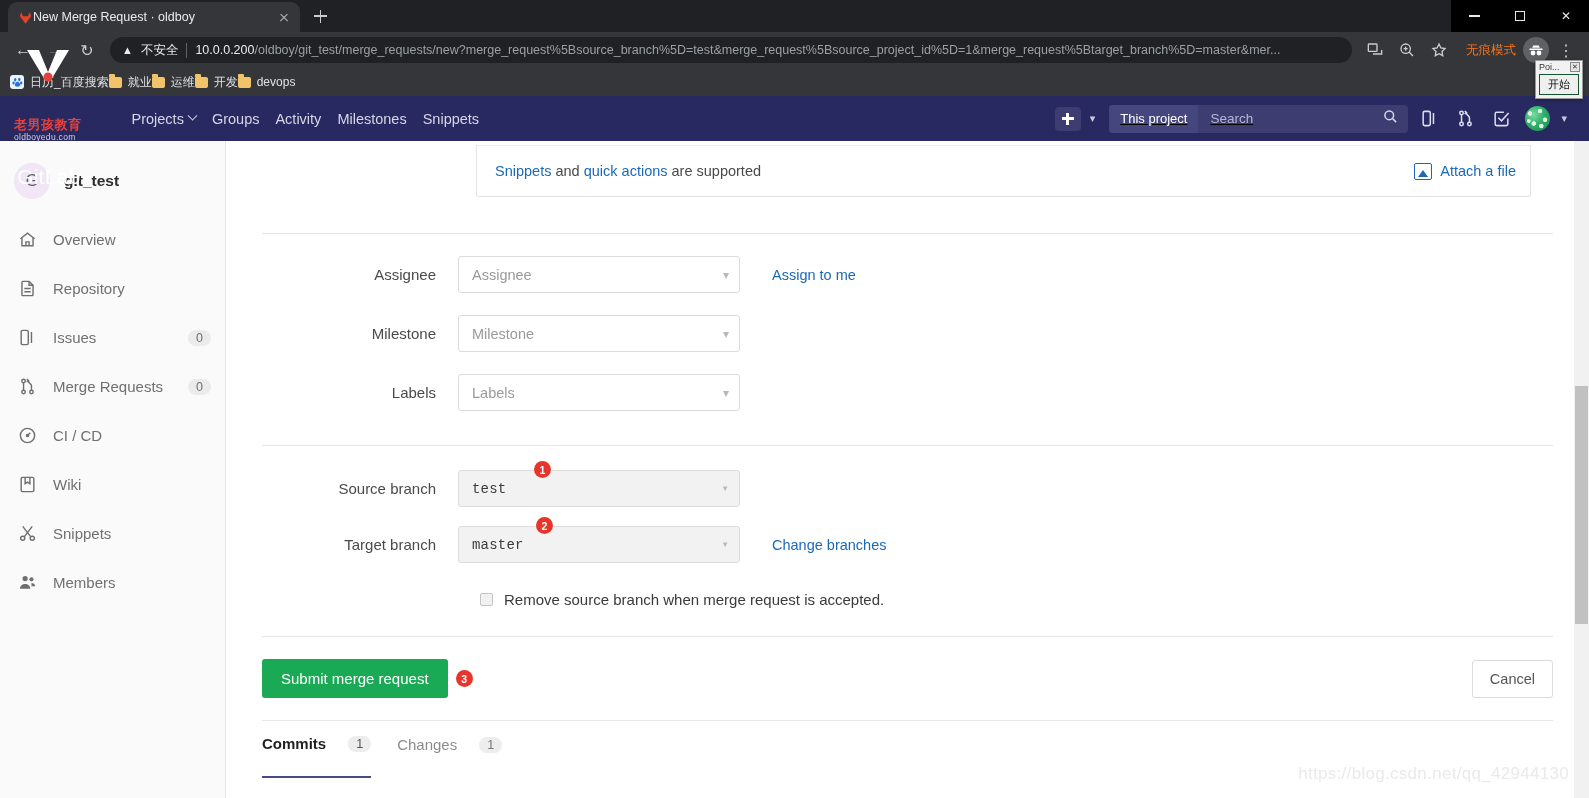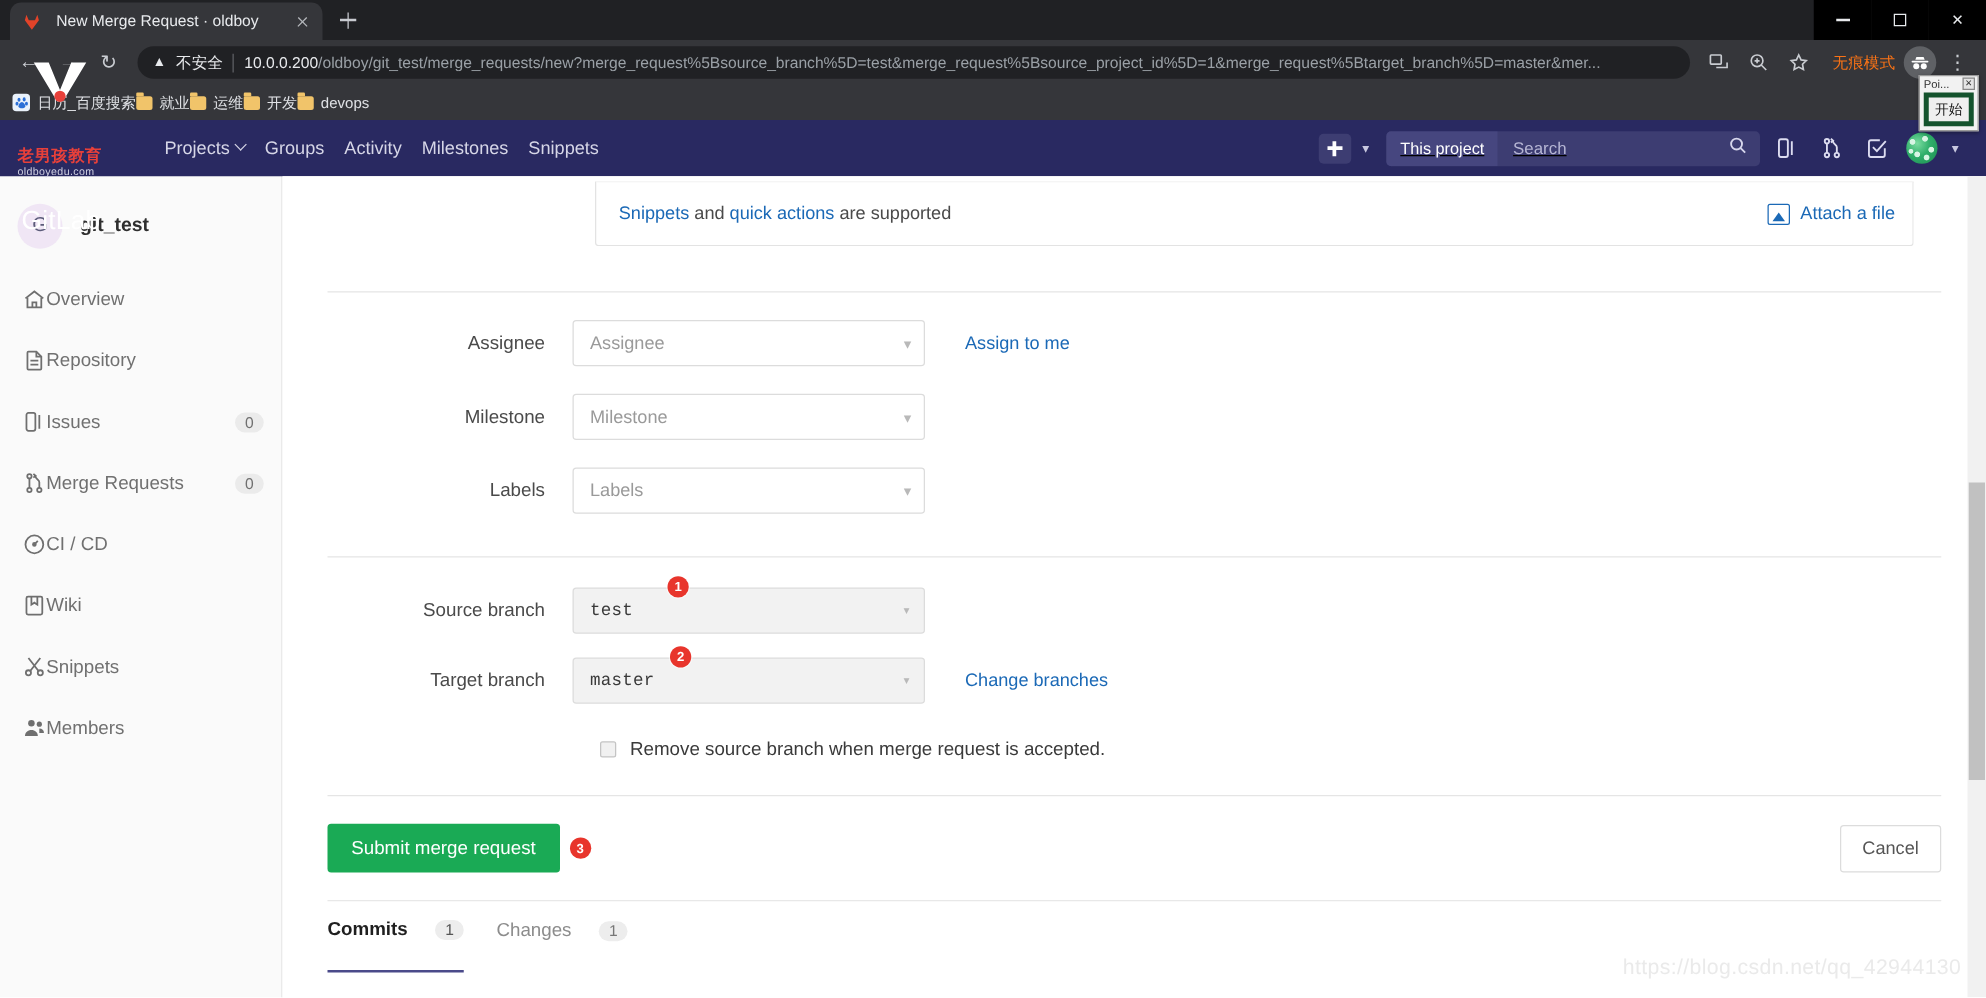--- a/index.html
+++ b/index.html
@@ -11,23 +11,23 @@
   }
 
   
   .browser { width: 1589px; height: 798px; position: relative; background:#fff; }
 
   .tabstrip {
     height: 32px; background: #202124; display: flex; align-items: flex-end;
     position: relative;
   }
   .tab {
-    height: 30px; width: 250px; background: #35363a; color: #e8eaed;
+    height: 30px; width: 292px; background: #35363a; color: #e8eaed;
     border-radius: 9px 9px 0 0; display: flex; align-items: center;
-    padding: 0 8px 0 10px; gap: 12px; font-size: 12px; margin-left: 8px; justify-content: center;
+    padding: 0 8px 0 10px; gap: 0; font-size: 12px; margin-left: 8px; justify-content: center;
   }
   .tab-favicon { width:15px; height:15px; flex:0 0 15px; position:relative; }
   .tab-title { flex:1; white-space:nowrap; overflow:hidden; text-overflow:ellipsis; font-size:12.5px; }
   .tab-close { width:16px; height:16px; flex:0 0 16px; position:relative; opacity:.85; }
   .tab-close:before, .tab-close:after{
     content:""; position:absolute; left:3px; top:7.5px; width:10px; height:1.4px;
     background:#cdd0d4;
   }
   .tab-close:before{ transform: rotate(45deg); }
   .tab-close:after { transform: rotate(-45deg); }
@@ -119,21 +119,21 @@
         radial-gradient(circle at 15% 60%, #d8f5e4 1.6px, transparent 2.2px);}
 
   
   .gl-body { display:flex; height: calc(798px - 32px - 36px - 28px - 45px); }
 
   .sidebar { width: 226px; background:#fafafa; border-right:1px solid #e5e5e5; flex:0 0 226px; padding-top:6px;}
   .proj-head { display:flex; align-items:center; gap:14px; padding: 16px 0 16px 14px;}
   .proj-avatar { width:36px;height:36px;border-radius:50%;background:#f0e6f5;color:#5c5c7a;
      display:flex;align-items:center;justify-content:center;font-size:16px;flex:0 0 36px;}
   .proj-name { font-size:15.5px; font-weight:bold; color:#2e2e2e;}
-  .side-item { display:flex; align-items:center; padding: 0 14px 0 18px; height:49px; color:#707070; font-size:15px; position:relative;}
+  .side-item { display:flex; align-items:center; gap:16px; padding: 0 14px 0 18px; height:49px; color:#707070; font-size:15px; position:relative;}
   .side-item .lbl { flex:1; }
   .side-ico { width:19px; height:19px; flex:0 0 19px; display:flex; align-items:center; justify-content:center; color:#666;}
   .count-pill { background:#ebebeb; color:#707070; font-size:12.5px; border-radius:9px; padding:1px 8px;}
 
   .content { flex:1; background:#fff; position:relative; overflow:hidden; }
   .content-inner { padding: 0 36px 0 36px; }
 
   .mdbar {
     margin: 4px 0 0 214px; border:1px solid #e3e3e3; border-top:1px solid #eee;
     border-radius:0 0 3px 3px; height:52px; display:flex; align-items:center;
@@ -203,21 +203,21 @@
 
   
   .floatwin {
     position:absolute; right:6px; top:60px; width:48px; background:#f2f2f2;
     border:1px solid #9a9a9a; z-index:60; box-shadow:0 1px 3px rgba(0,0,0,.35);
   }
   .fw-title { display:flex; align-items:center; justify-content:space-between; padding:1px 2px 1px 3px;
               font-size:9px; color:#333; }
   .fw-x { width:10px;height:10px;border:1px solid #888;background:#e4e4e4;font-size:7px;
           display:flex;align-items:center;justify-content:center;color:#333;}
-  .fw-btn { margin:1px 3px 3px 3px; border:4px solid #14532d; background:#efefef;
+  .fw-btn { margin:1px 3px 3px 3px; border:1px solid #14532d; background:#efefef;
             font-size:11px; text-align:center; padding:2px 0; color:#111;}
 </style>
 </head>
 <body>
 
 <div class="browser">
 
   <div class="tabstrip">
     <div class="tab">
       <span class="tab-favicon">

